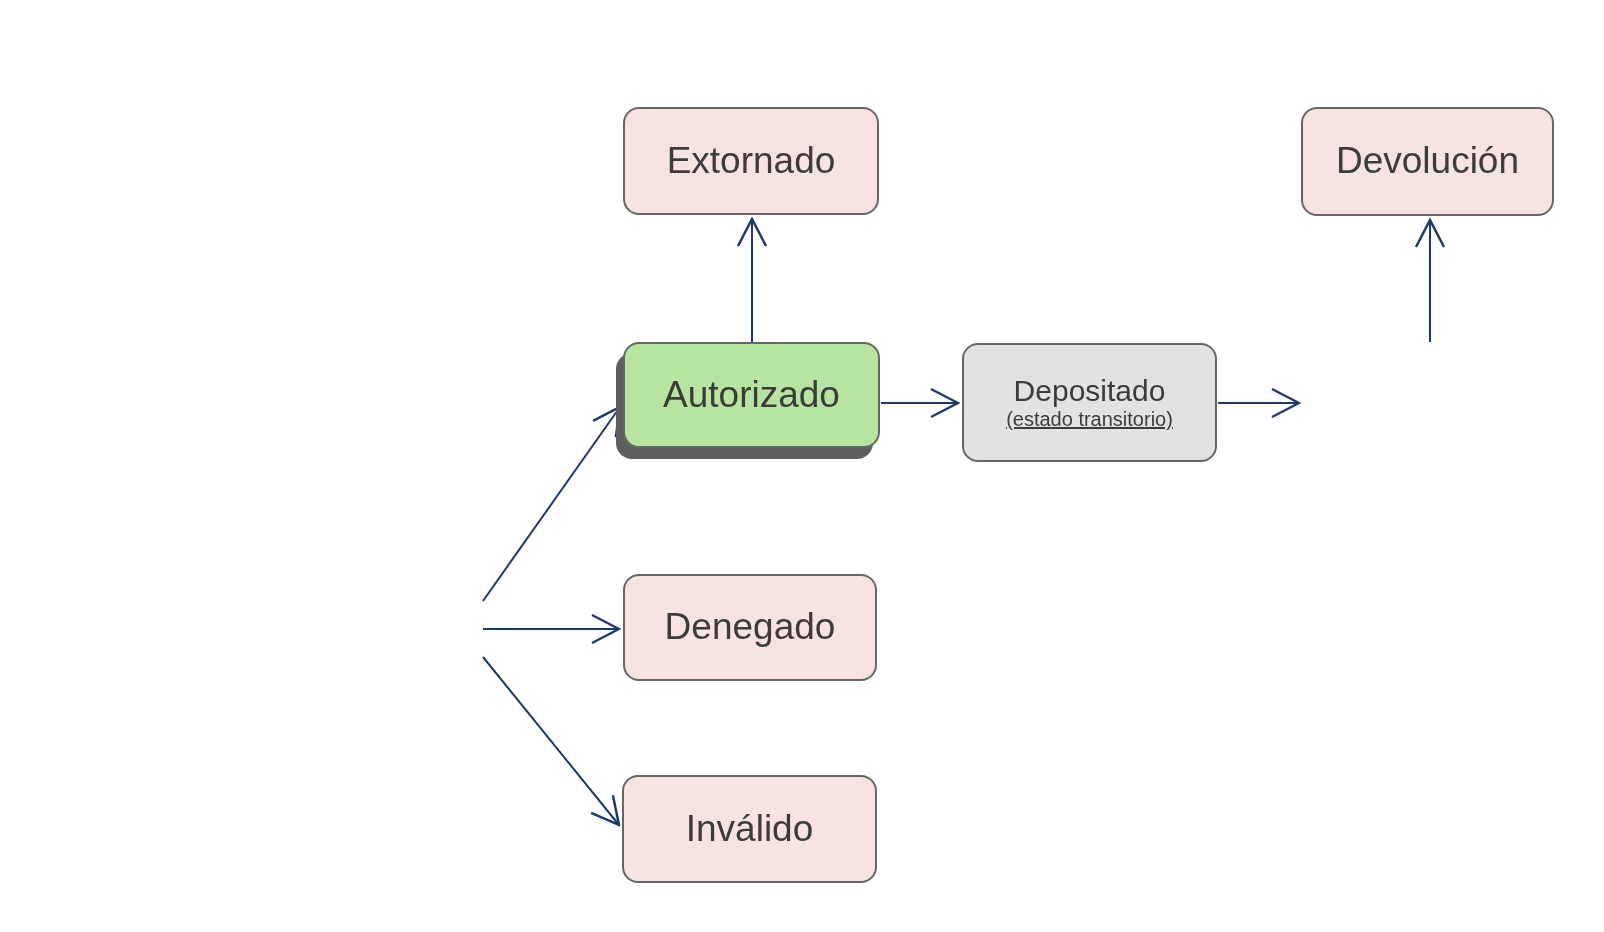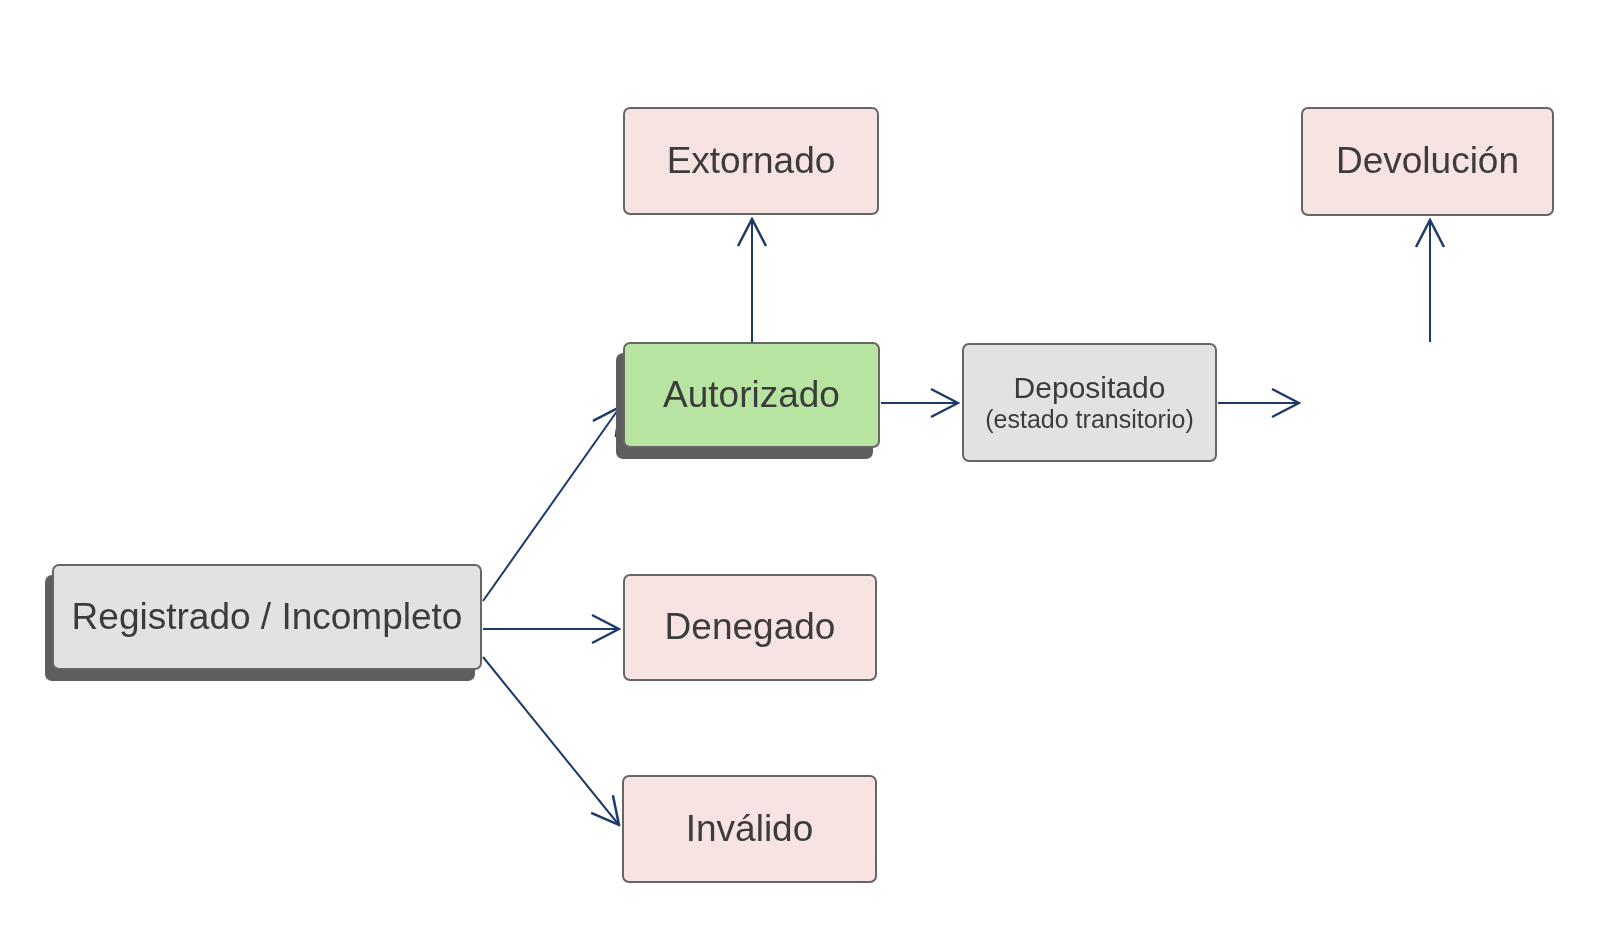--- a/index.html
+++ b/index.html
@@ -32,37 +32,37 @@
   }
   .edge{
     stroke:var(--arrow);
     stroke-width:2;
     fill:none;
   }
   .node{
     position:absolute;
     box-sizing:border-box;
     border:2px solid var(--node-border);
-    border-radius:7px;
+    border-radius:16px;
     display:flex;
     flex-direction:column;
     align-items:center;
     justify-content:center;
     text-align:center;
     font-size:37px;
     color:var(--text);
     line-height:1.15;
   }
   .node.pink{background:var(--node-pink);}
   .node.green{background:var(--node-green);}
   .node.blue{background:var(--node-blue);}
   .node.gray{background:var(--node-gray);}
   .node.shadowed{box-shadow:-7px 11px 0 var(--shadow);}
   .node .main-label{font-size:30px;}
-  .node .sub-label{font-size:25px;}
+  .node .sub-label{font-size:20px;text-decoration:underline;}
 
   
   #node-registrado{left:52px;top:564px;width:430px;height:106px;}
   #node-autorizado{left:623px;top:342px;width:257px;height:106px;}
   #node-extornado{left:623px;top:107px;width:256px;height:108px;}
   #node-denegado{left:623px;top:574px;width:254px;height:107px;}
   #node-invalido{left:622px;top:775px;width:255px;height:108px;}
   #node-depositado{left:962px;top:343px;width:255px;height:119px;}
   #node-liquidado{left:1303px;top:342px;width:254px;height:106px;}
   #node-devolucion{left:1301px;top:107px;width:253px;height:109px;}
@@ -80,23 +80,20 @@
     </defs>
     <path class="edge" d="M 483 601 L 620 407" marker-end="url(#openArrow)"></path>
     <path class="edge" d="M 483 629 L 619 629" marker-end="url(#openArrow)"></path>
     <path class="edge" d="M 483 657 L 619 825" marker-end="url(#openArrow)"></path>
     <path class="edge" d="M 752 342 L 752 219" marker-end="url(#openArrow)"></path>
     <path class="edge" d="M 881 403 L 958 403" marker-end="url(#openArrow)"></path>
     <path class="edge" d="M 1218 403 L 1299 403" marker-end="url(#openArrow)"></path>
     <path class="edge" d="M 1430 342 L 1430 220" marker-end="url(#openArrow)"></path>
   </svg>
 
-  <div class="node gray shadowed" id="node-registrado">
-    <span>Registrado / Incompleto</span>
-  </div>
 
   <div class="node green shadowed" id="node-autorizado">
     <span>Autorizado</span>
   </div>
 
   <div class="node pink" id="node-extornado">
     <span>Extornado</span>
   </div>
 
   <div class="node pink" id="node-denegado">

